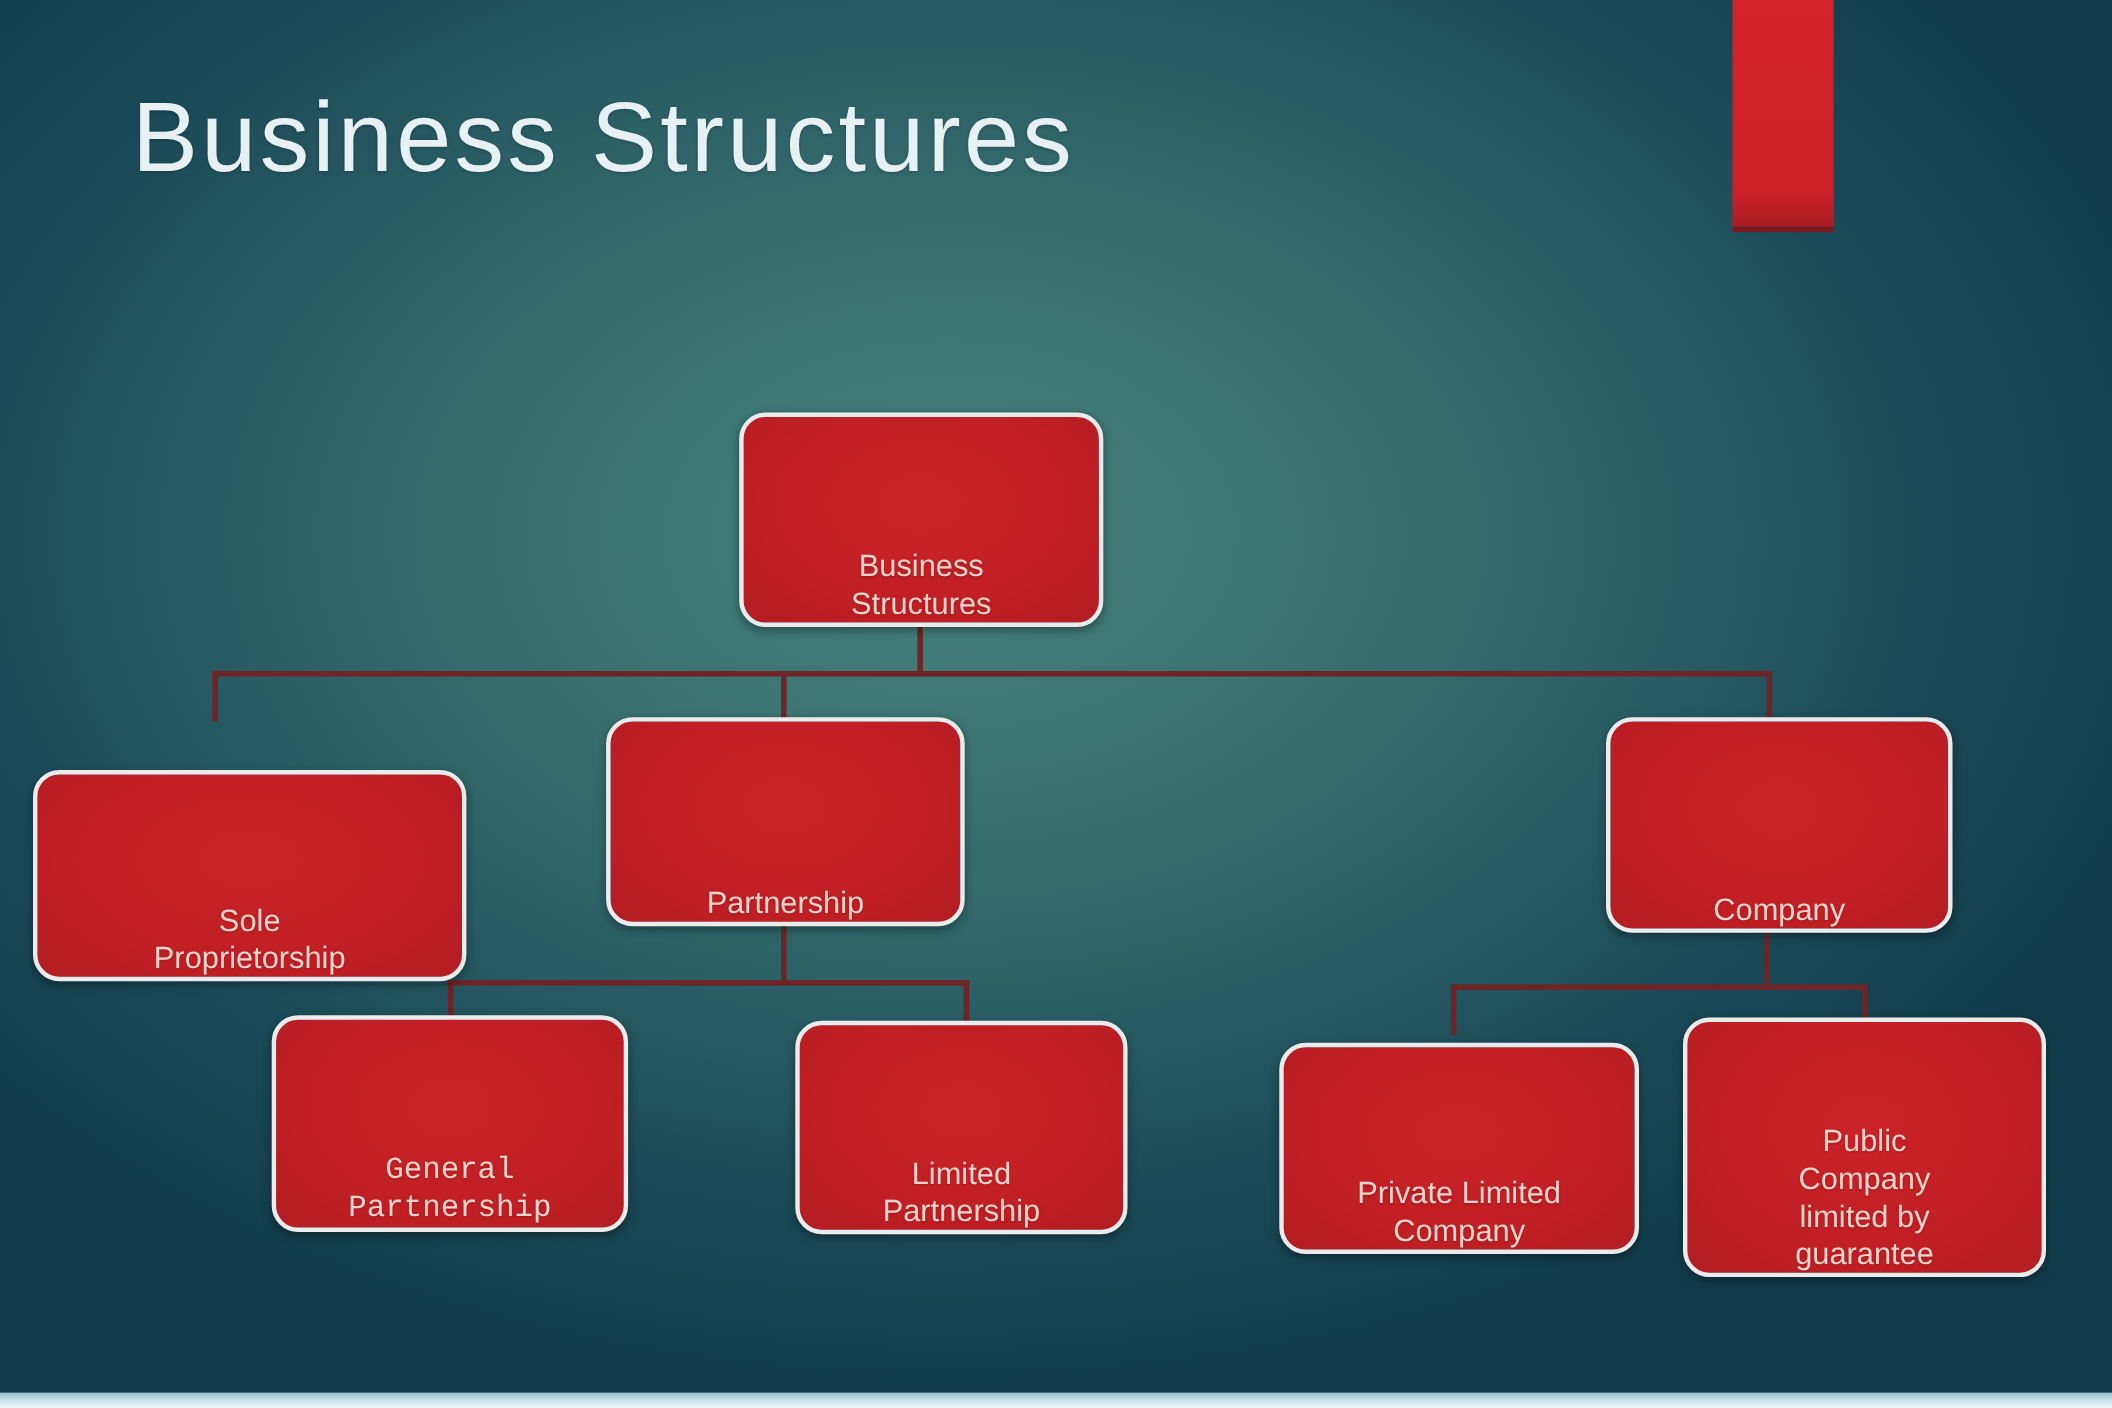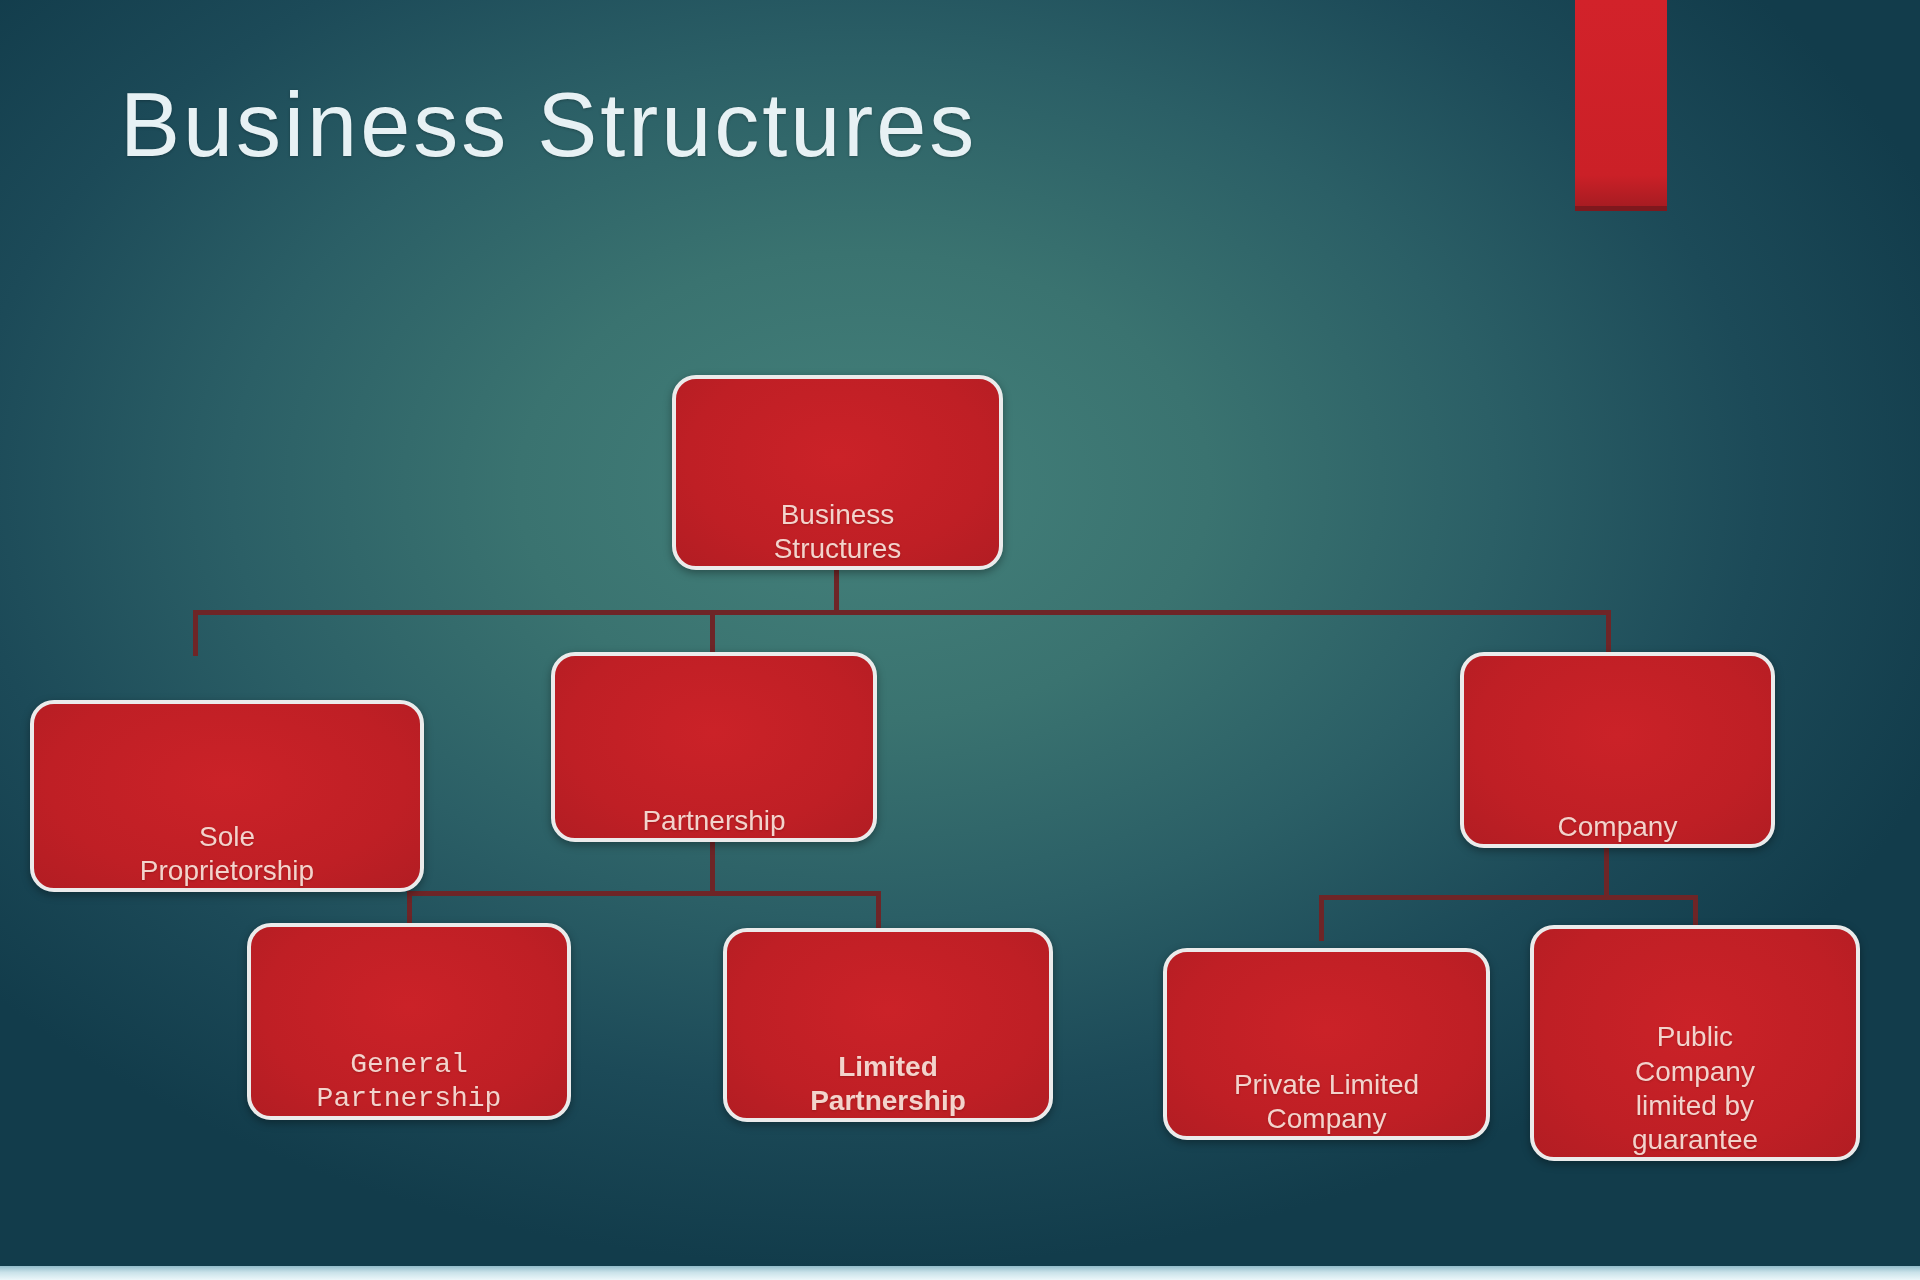--- a/index.html
+++ b/index.html
@@ -95,21 +95,21 @@
 
     <div class="node" style="left:1460px;top:652px;width:315px;height:196px;">
       <span class="label">Company</span>
     </div>
 
     <div class="node" style="left:247px;top:923px;width:324px;height:197px;font-family:Liberation Mono, monospace;">
       <span class="label">General
 Partnership</span>
     </div>
 
-    <div class="node" style="left:723px;top:928px;width:330px;height:194px;font-weight:bold;">
+    <div class="node" style="left:723px;top:928px;width:302px;height:194px;">
       <span class="label">Limited
 Partnership</span>
     </div>
 
     <div class="node" style="left:1163px;top:938px;width:327px;height:192px;margin-top:10px;">
       <span class="label">Private Limited
 Company</span>
     </div>
 
     <div class="node" style="left:1530px;top:925px;width:330px;height:236px;">

